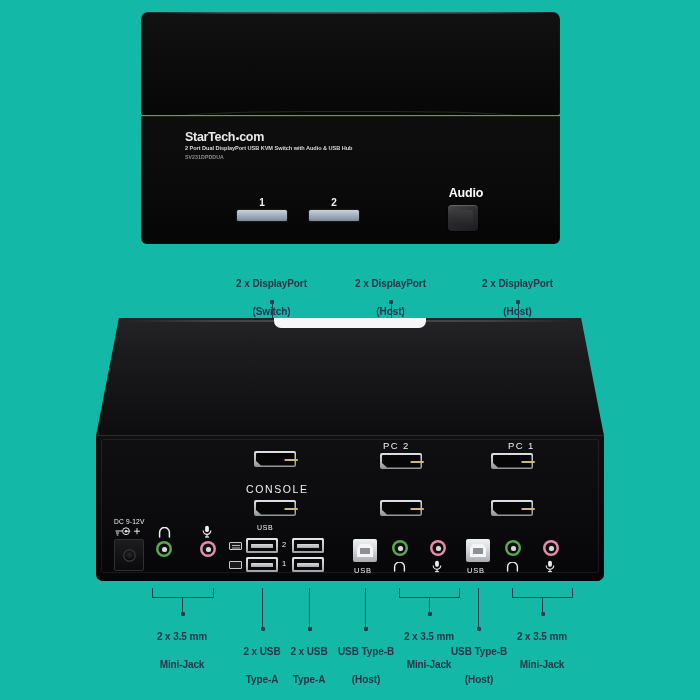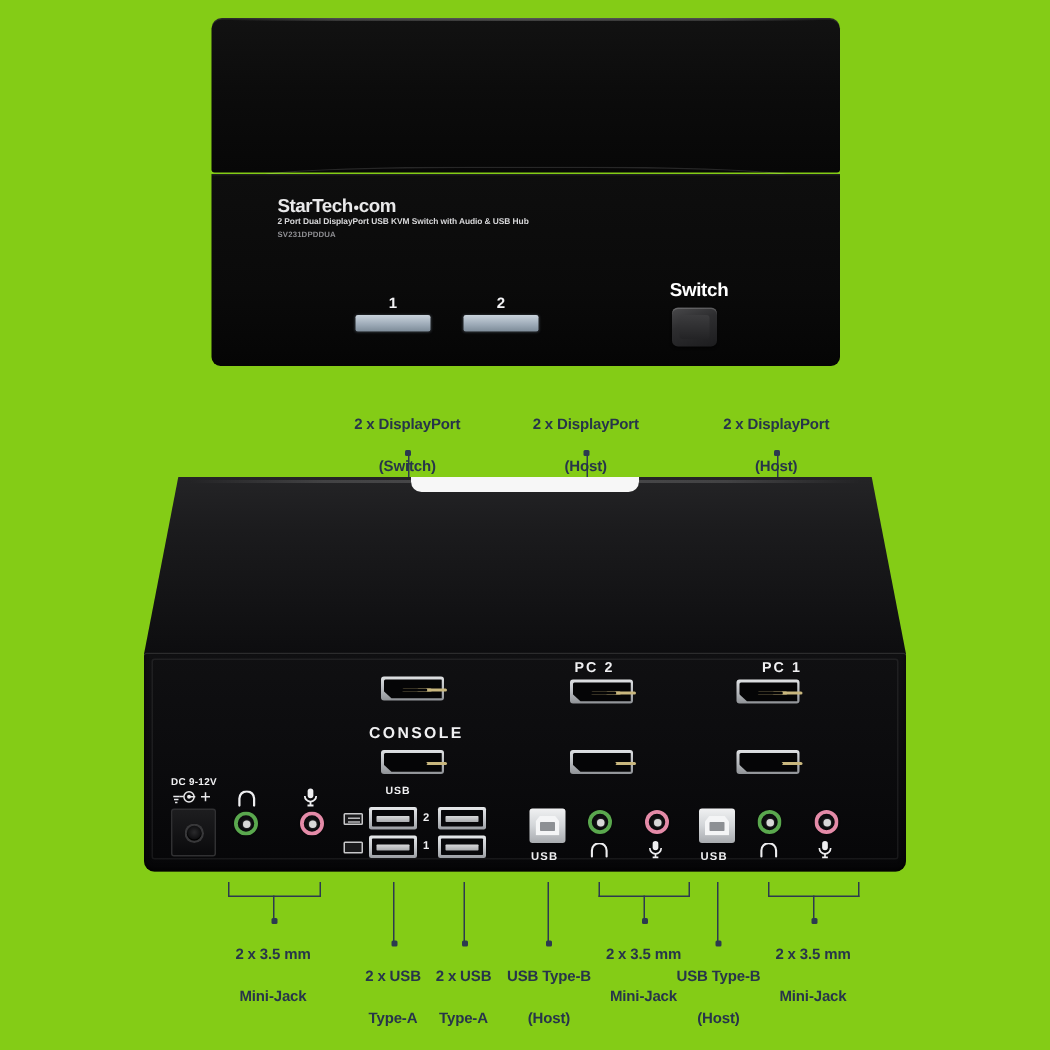--- a/index.html
+++ b/index.html
@@ -2,21 +2,21 @@
 <html><head>
 <meta charset="utf-8">
 <style>
   * { box-sizing: border-box; margin: 0; padding: 0; }
   html, body {
     width: 700px; height: 700px;
     background: #ffffff;
     font-family: "Liberation Sans", sans-serif;
     overflow: hidden;
   }
-  #stage { position: relative; width: 700px; height: 700px; background:#84cc16; }
+  #stage { position: relative; width: 700px; height: 700px; background:#14b8a6; }
 
   
   .callout {
     position: absolute;
     color: #27354a;
     font-size: 10px;
     font-weight: bold;
     line-height: 14px;
     text-align: center;
     white-space: pre-line;
@@ -190,21 +190,21 @@
   }
   .pwr:after {
     content:""; position:absolute; left: 8px; top: 9px; width: 13px; height: 13px;
     background: radial-gradient(circle at 50% 45%, #2a2a2c 0%, #101012 45%, #000 52%);
     border-radius: 50%;
     box-shadow: inset 0 0 0 1.5px #38383a;
   }
 
   
   .silk {
-    position:absolute; color:#f0f0f2; font-weight: bold; white-space: nowrap;
+    position:absolute; color:#f0f0f2; font-weight: normal; white-space: nowrap;
   }
   .silk.console { font-size: 10.5px; letter-spacing: 1.6px; }
   .silk.pc { font-size: 9.5px; letter-spacing: 1.4px; }
   .silk.usb { font-size: 7.5px; letter-spacing: 0.8px; }
   .silk.usbsm { font-size: 7px; letter-spacing: 0.6px; }
   .silk.num { font-size: 7.5px; }
   .silk.dc { font-size: 6.6px; letter-spacing: 0.2px; }
   .ico { position:absolute; color:#f0f0f2; }
   .ico svg { display:block; }
   .kbico, .msico {
@@ -236,21 +236,21 @@
       <div class="led-group" style="left:96px; top:81px; width:50px; height:26px;">
         <div class="led-num">1</div>
         <div class="led-bar"></div>
       </div>
 
       <div class="led-group" style="left:168px; top:81px; width:50px; height:26px;">
         <div class="led-num">2</div>
         <div class="led-bar"></div>
       </div>
 
-      <div id="select-label">Switch</div>
+      <div id="select-label">Audio</div>
       <div id="select-btn"></div>
     </div>
   </div>
 
   <div class="cdot" style="left:270px; top:300px;"></div>
   <div class="cline v" style="left:271.5px; top:302px; height:22px;"></div>
   <div class="callout" style="left:205px; top:263px; width:133px;">
     <div>2 x DisplayPort</div>
     <div>(Switch)</div>
   </div>

